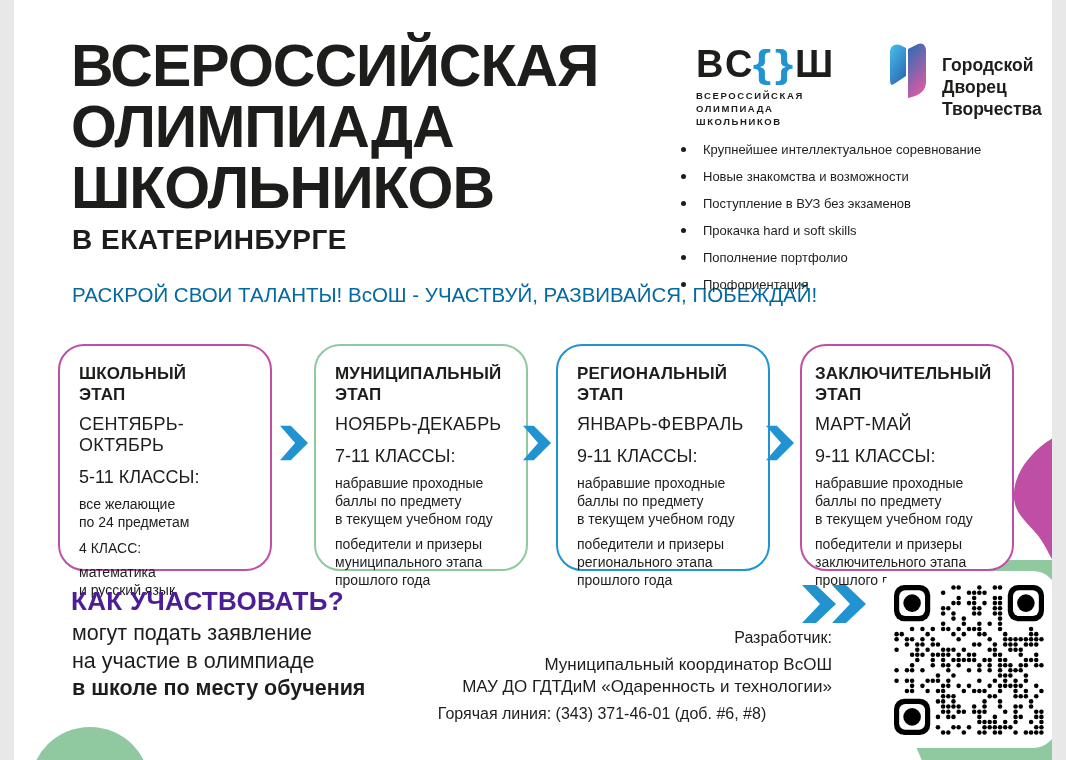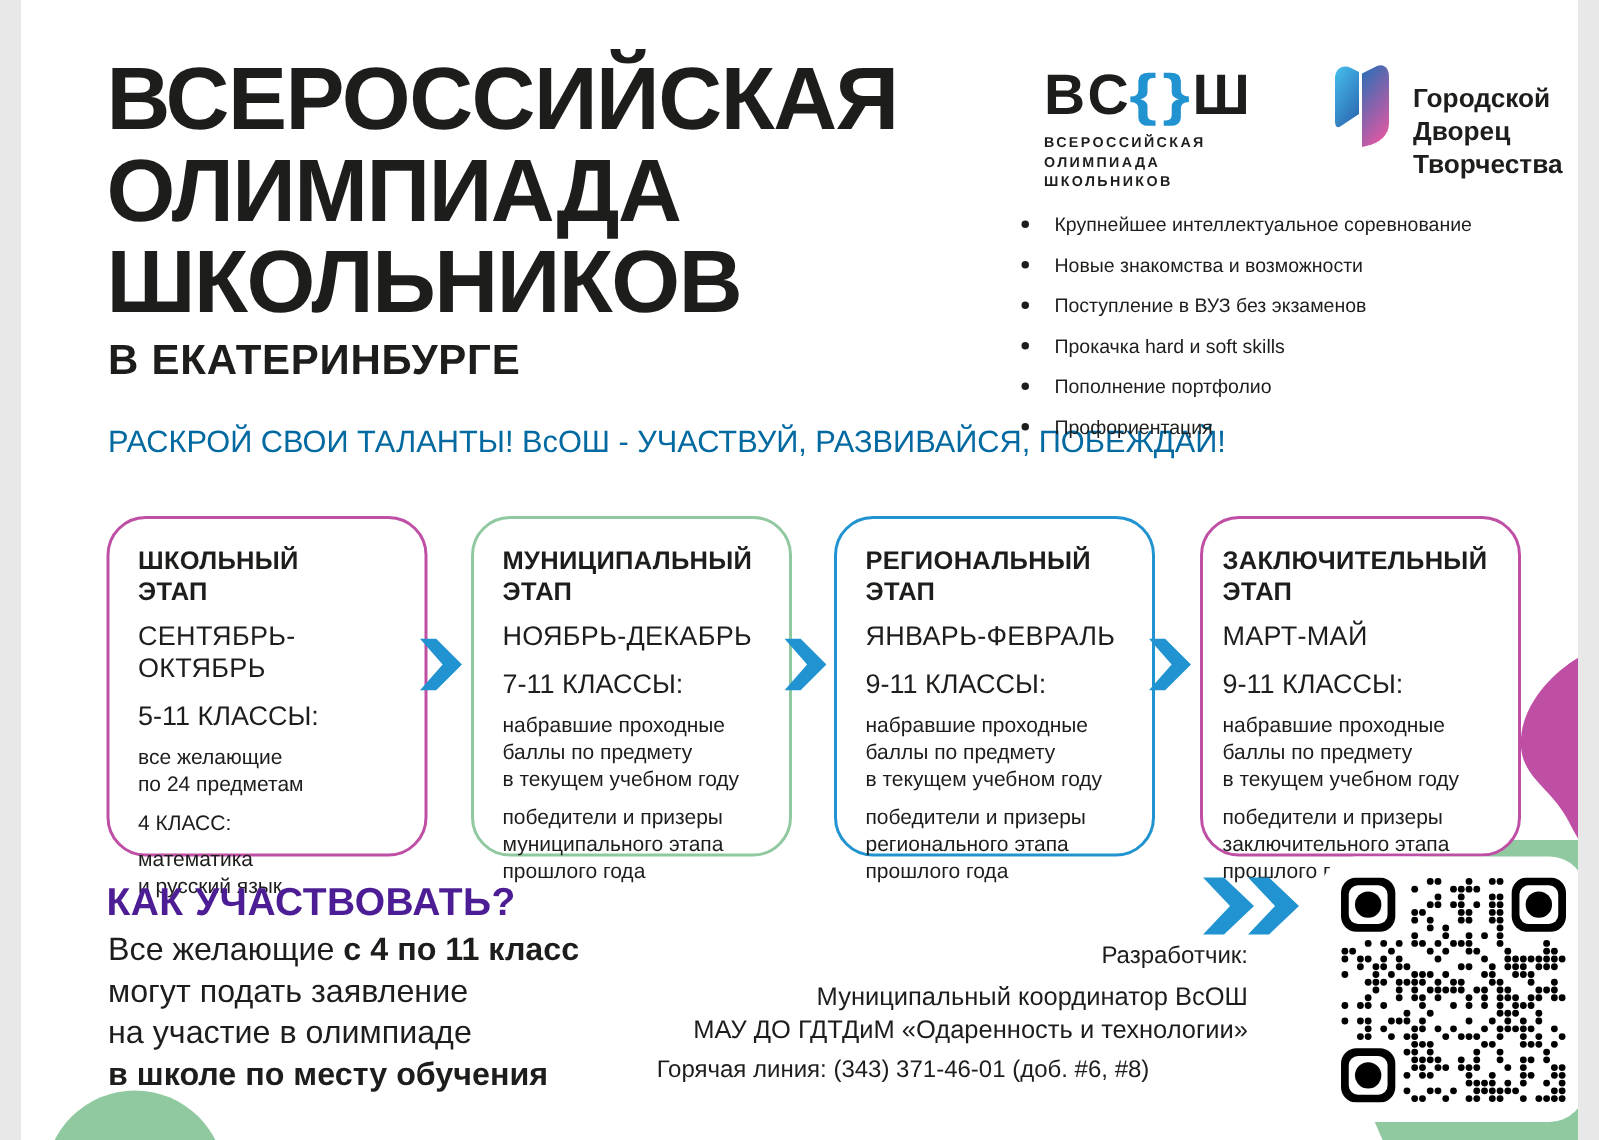--- a/index.html
+++ b/index.html
@@ -111,21 +111,21 @@
 
   <div class="benefits">
     <div class="benefit"><span class="dot"></span><span>Крупнейшее интеллектуальное соревнование</span></div>
     <div class="benefit"><span class="dot"></span><span>Новые знакомства и возможности</span></div>
     <div class="benefit"><span class="dot"></span><span>Поступление в ВУЗ без экзаменов</span></div>
     <div class="benefit"><span class="dot"></span><span>Прокачка hard и soft skills</span></div>
     <div class="benefit"><span class="dot"></span><span>Пополнение портфолио</span></div>
     <div class="benefit"><span class="dot"></span><span>Профориентация</span></div>
   </div>
 
-  <div class="stage-card" style="left: 57px; border-color: rgb(191, 79, 164);">
+  <div class="stage-card" style="left: 44px; border-color: rgb(191, 79, 164);">
     <div class="stage-title">ШКОЛЬНЫЙ
 ЭТАП</div>
     <div class="stage-dates">СЕНТЯБРЬ-ОКТЯБРЬ</div>
     <div class="stage-grades">5-11 КЛАССЫ:</div>
     <div class="stage-body">все желающие
 по 24 предметам</div>
     <div class="stage-subhead">4 КЛАСС:</div>
     <div class="stage-body">математика
 и русский язык</div>
   </div>
@@ -176,21 +176,20 @@
 баллы по предмету
 в текущем учебном году</div>
 
     <div class="stage-body">победители и призеры
 заключительного этапа
 прошлого года</div>
   </div>
 
   <div class="participate-heading">КАК УЧАСТВОВАТЬ?</div>
   <div class="participate-text">
-    <div><span>Все желающие </span><b>с 4 по 11 класс</b></div>
     <div>могут подать заявление</div>
     <div>на участие в олимпиаде</div>
     <b>в школе по месту обучения</b>
   </div>
 
   <svg class="double-chevron" viewBox="0 0 72 42">
     <polygon points="2,2 16,2 36,21 16,40 2,40 20,21" fill="#2193d1"></polygon>
     <polygon points="32,2 46,2 66,21 46,40 32,40 50,21" fill="#2193d1"></polygon>
   </svg>
 

